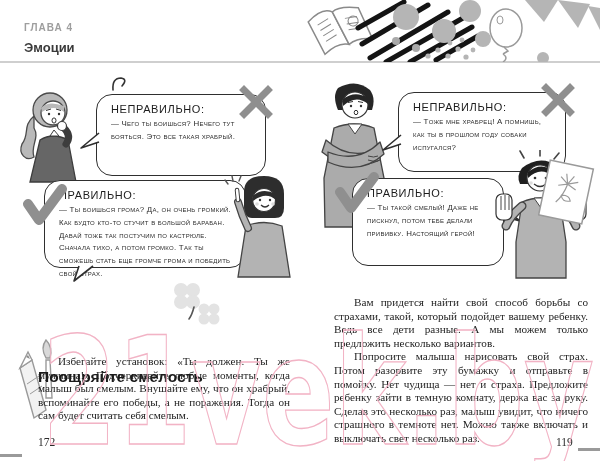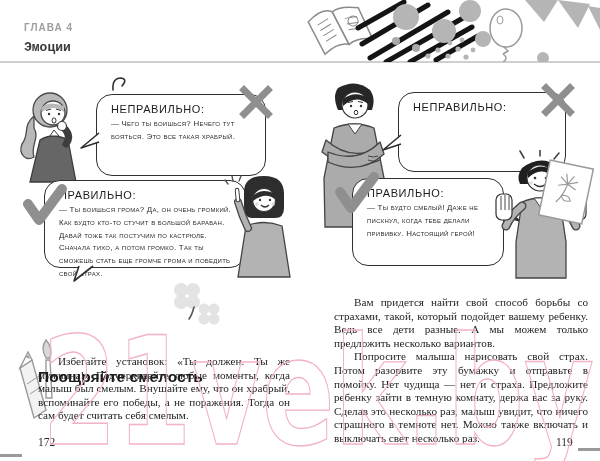--- a/index.html
+++ b/index.html
@@ -1,21 +1,21 @@
 <!DOCTYPE html>
 <html><head>
 <meta charset="utf-8">
 <style>
   html,body{margin:0;padding:0;background:#e8e8e8;}
   #stage{position:relative;width:600px;height:461px;background:#ffffff;overflow:hidden;
          font-family:"Liberation Sans",sans-serif;color:#2f2f2f;}
   
   .chapter-label{position:absolute;left:24px;top:22px;font-size:10px;letter-spacing:1px;
                  color:#9e9e9e;font-weight:bold;}
-  .chapter-title{position:absolute;left:24px;top:40px;font-size:13px;font-weight:bold;color:#3a3a3a;font-family:Liberation Mono, monospace;}
+  .chapter-title{position:absolute;left:24px;top:40px;font-size:13px;font-weight:bold;color:#3a3a3a;}
   .header-divider{position:absolute;left:0;top:61px;width:600px;height:2px;background:#cfcfcf;}
   
   .bubble{position:absolute;background:#fff;border:1.6px solid #2f2f2f;border-radius:16px;
           padding:8px 12px 6px 14px;box-sizing:border-box;}
   .bubble-label{font-size:11px;font-weight:normal;letter-spacing:.6px;color:#1d1d1d;margin-bottom:3px;}
   .bubble-text{font-size:7.9px;font-variant:small-caps;letter-spacing:.25px;line-height:1.62;color:#2b2b2b;}
   .tail{position:absolute;}
   .mark{position:absolute;}
   
   .section-heading{position:absolute;font-size:15.5px;font-weight:bold;color:#1b1b1b;}
@@ -186,31 +186,32 @@
     <ellipse cx="46" cy="30.5" rx="1.8" ry="2.2" fill="none" stroke="#333" stroke-width="1"></ellipse>
     <path d="M24 46 L14 96 L15 145 L72 145 L74 96 L64 46 Q44 38 24 46 Z" fill="#ababab" stroke="#444" stroke-width="1.3"></path>
     <path d="M38 42 L45 52 L52 42 Z" fill="#fff" stroke="#444" stroke-width="1"></path>
     <path d="M16 58 Q40 80 70 66 L70 78 Q38 92 12 70 Z" fill="#ababab" stroke="#444" stroke-width="1.3" stroke-linejoin="round"></path>
     <path d="M70 60 Q48 82 18 70 L18 80 Q50 94 74 72 Z" fill="#ababab" stroke="#444" stroke-width="1.3" stroke-linejoin="round"></path>
     <path d="M58 74 q6 2 10 0 M58 78 q6 2 10 1" fill="none" stroke="#444" stroke-width="1"></path>
   </svg>
 
   <div class="bubble" style="left:398px;top:92px;width:168px;height:80px;">
     <div class="bubble-label">НЕПРАВИЛЬНО:</div>
+    <div class="bubble-text">—  Тоже мне храбрец! А помнишь, как ты в прошлом году собаки испугался?</div>
     <svg class="tail" style="left:-18px;top:40px;" width="22" height="22">
       <path d="M20 2 L2 17 L20 11" fill="#fff" stroke="#2f2f2f" stroke-width="1.6" stroke-linejoin="round"></path>
     </svg>
   </div>
   <svg class="mark" style="left:540px;top:82px;" width="36" height="36">
     <path d="M6 6 L30 30 M30 6 L6 30" stroke="#8f8f8f" stroke-width="7" stroke-linecap="square"></path>
   </svg>
 
   <div class="bubble" style="left:352px;top:178px;width:152px;height:88px;">
     <div class="bubble-label">ПРАВИЛЬНО:</div>
-    <div class="bubble-text">—  Ты будто смелый! Даже не пискнул, когда тебе делали прививку. Настоящий герой!</div>
+    <div class="bubble-text">—  Ты такой смелый! Даже не пискнул, потом тебе делали прививку. Настоящий герой!</div>
     <svg class="tail" style="right:-19px;top:26px;" width="23" height="22">
       <path d="M3 2 L21 16 L3 11" fill="#fff" stroke="#2f2f2f" stroke-width="1.6" stroke-linejoin="round"></path>
     </svg>
   </div>
   <svg class="mark" style="left:334px;top:170px;" width="46" height="46">
     <path d="M6 22 L17 38 L40 7" fill="none" stroke="#8f8f8f" stroke-width="10" stroke-linecap="round" stroke-linejoin="round"></path>
   </svg>
 
   <svg class="illu" style="left:492px;top:150px;" width="98" height="130" viewBox="0 0 98 130">
     <path d="M32 8 l-4 -7 M48 6 l0 -6 M62 9 l5 -6" stroke="#444" stroke-width="1.6" stroke-linecap="round"></path>

